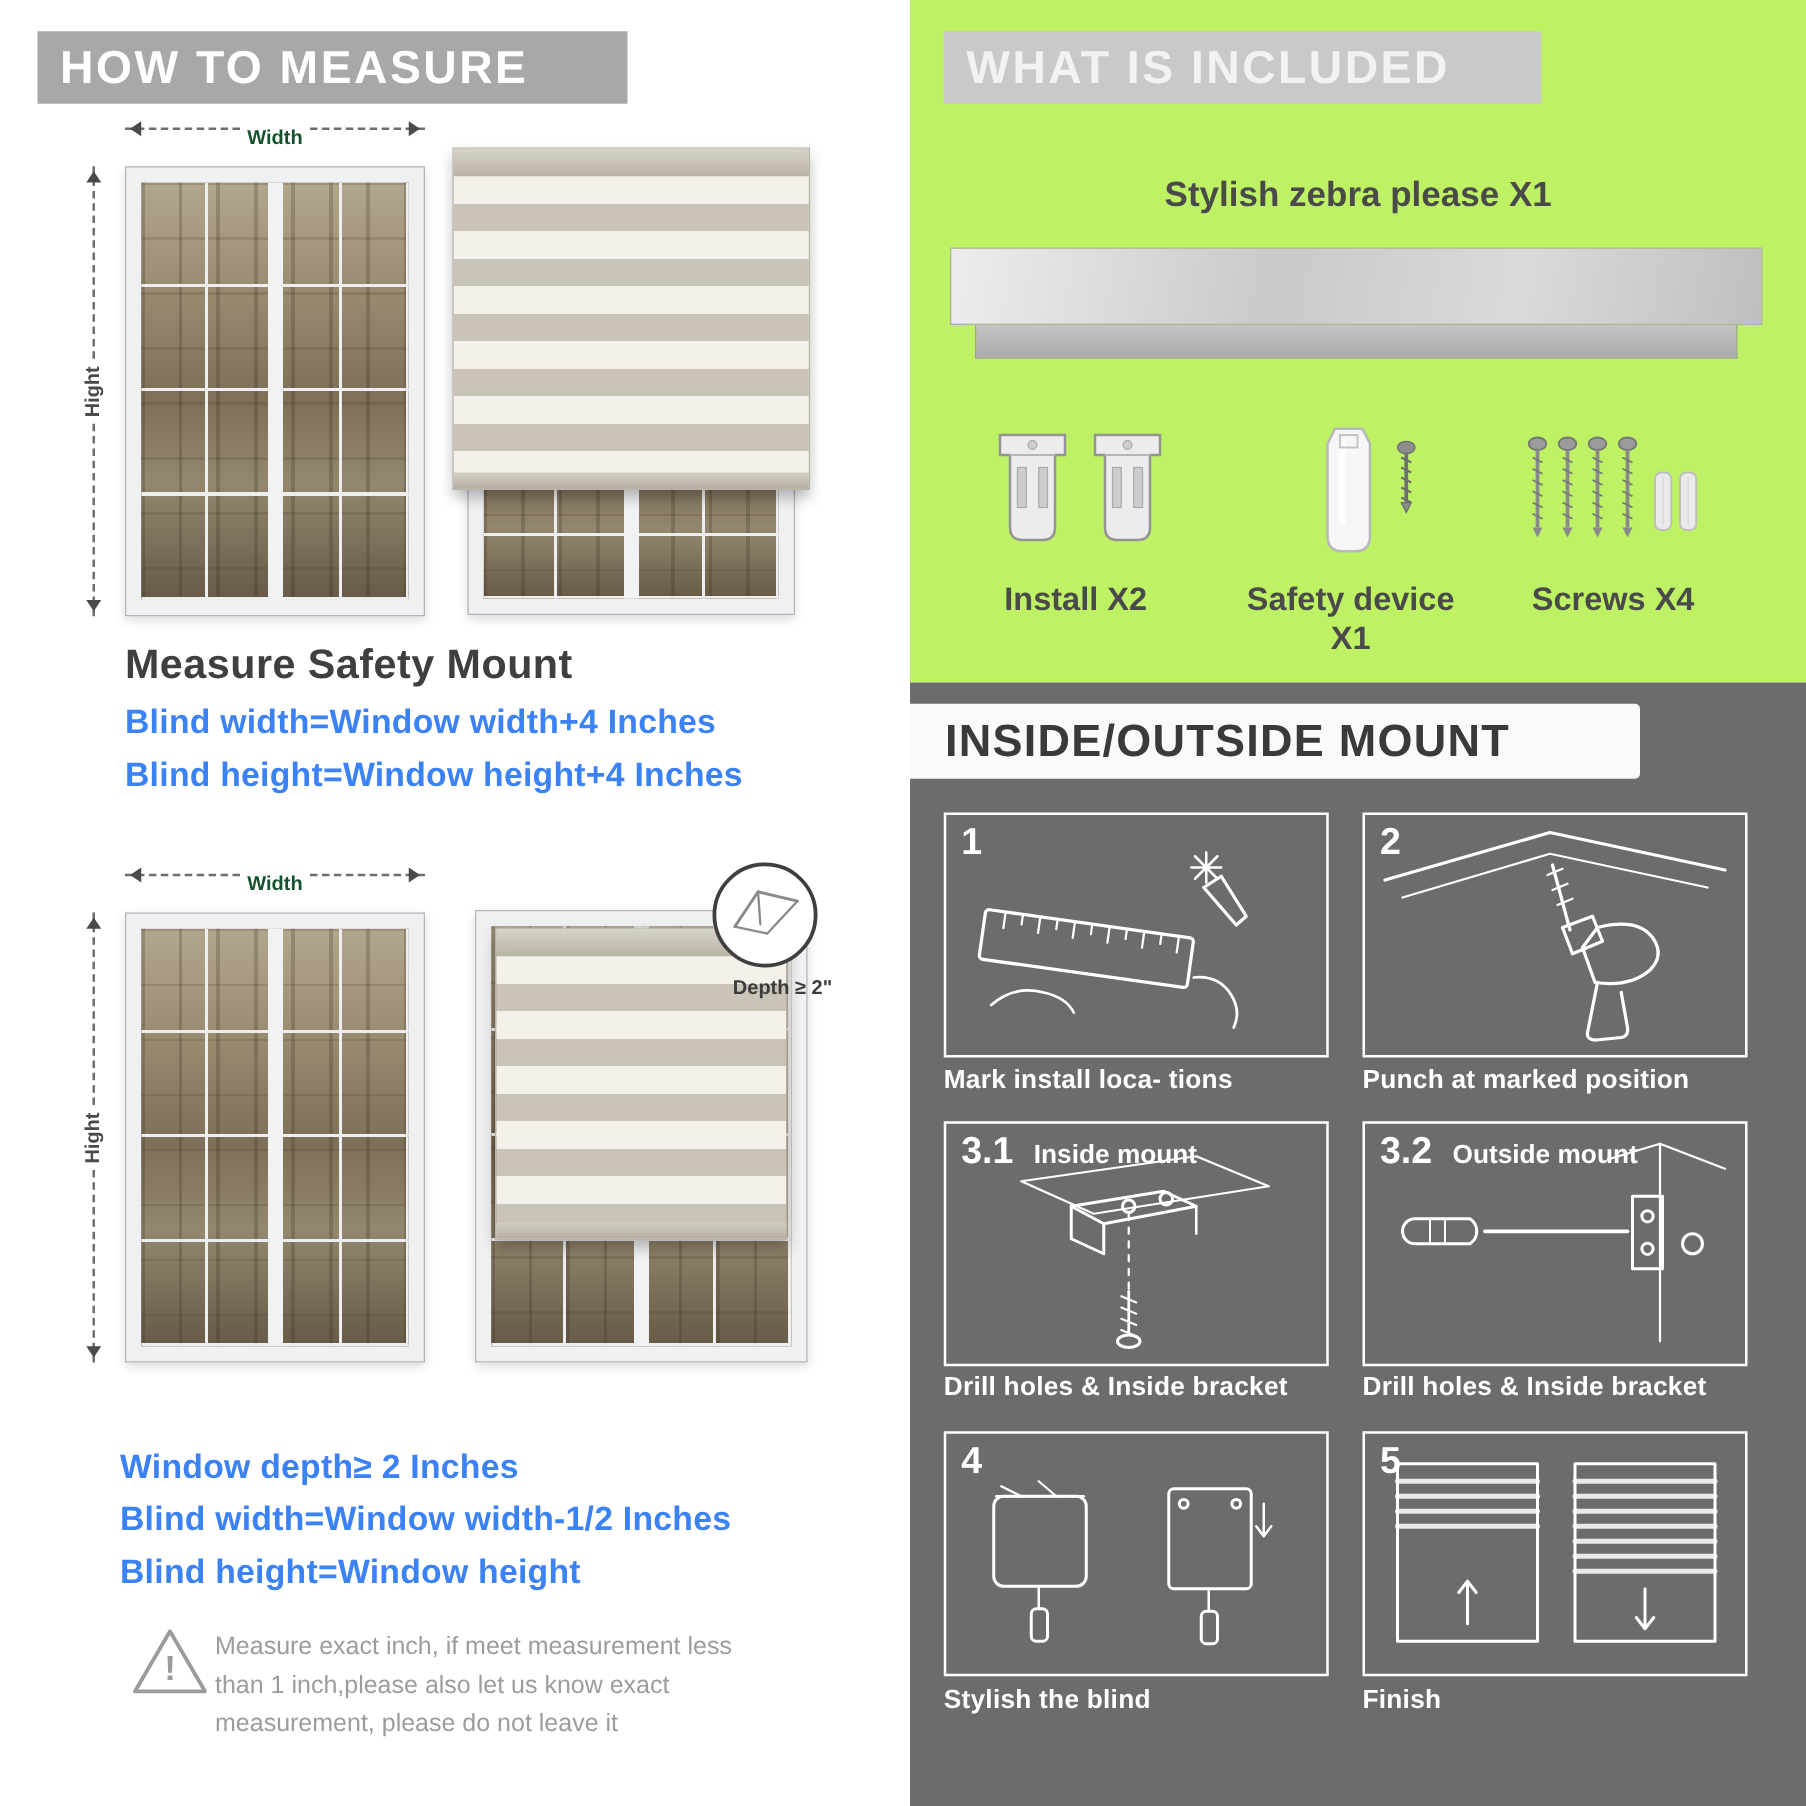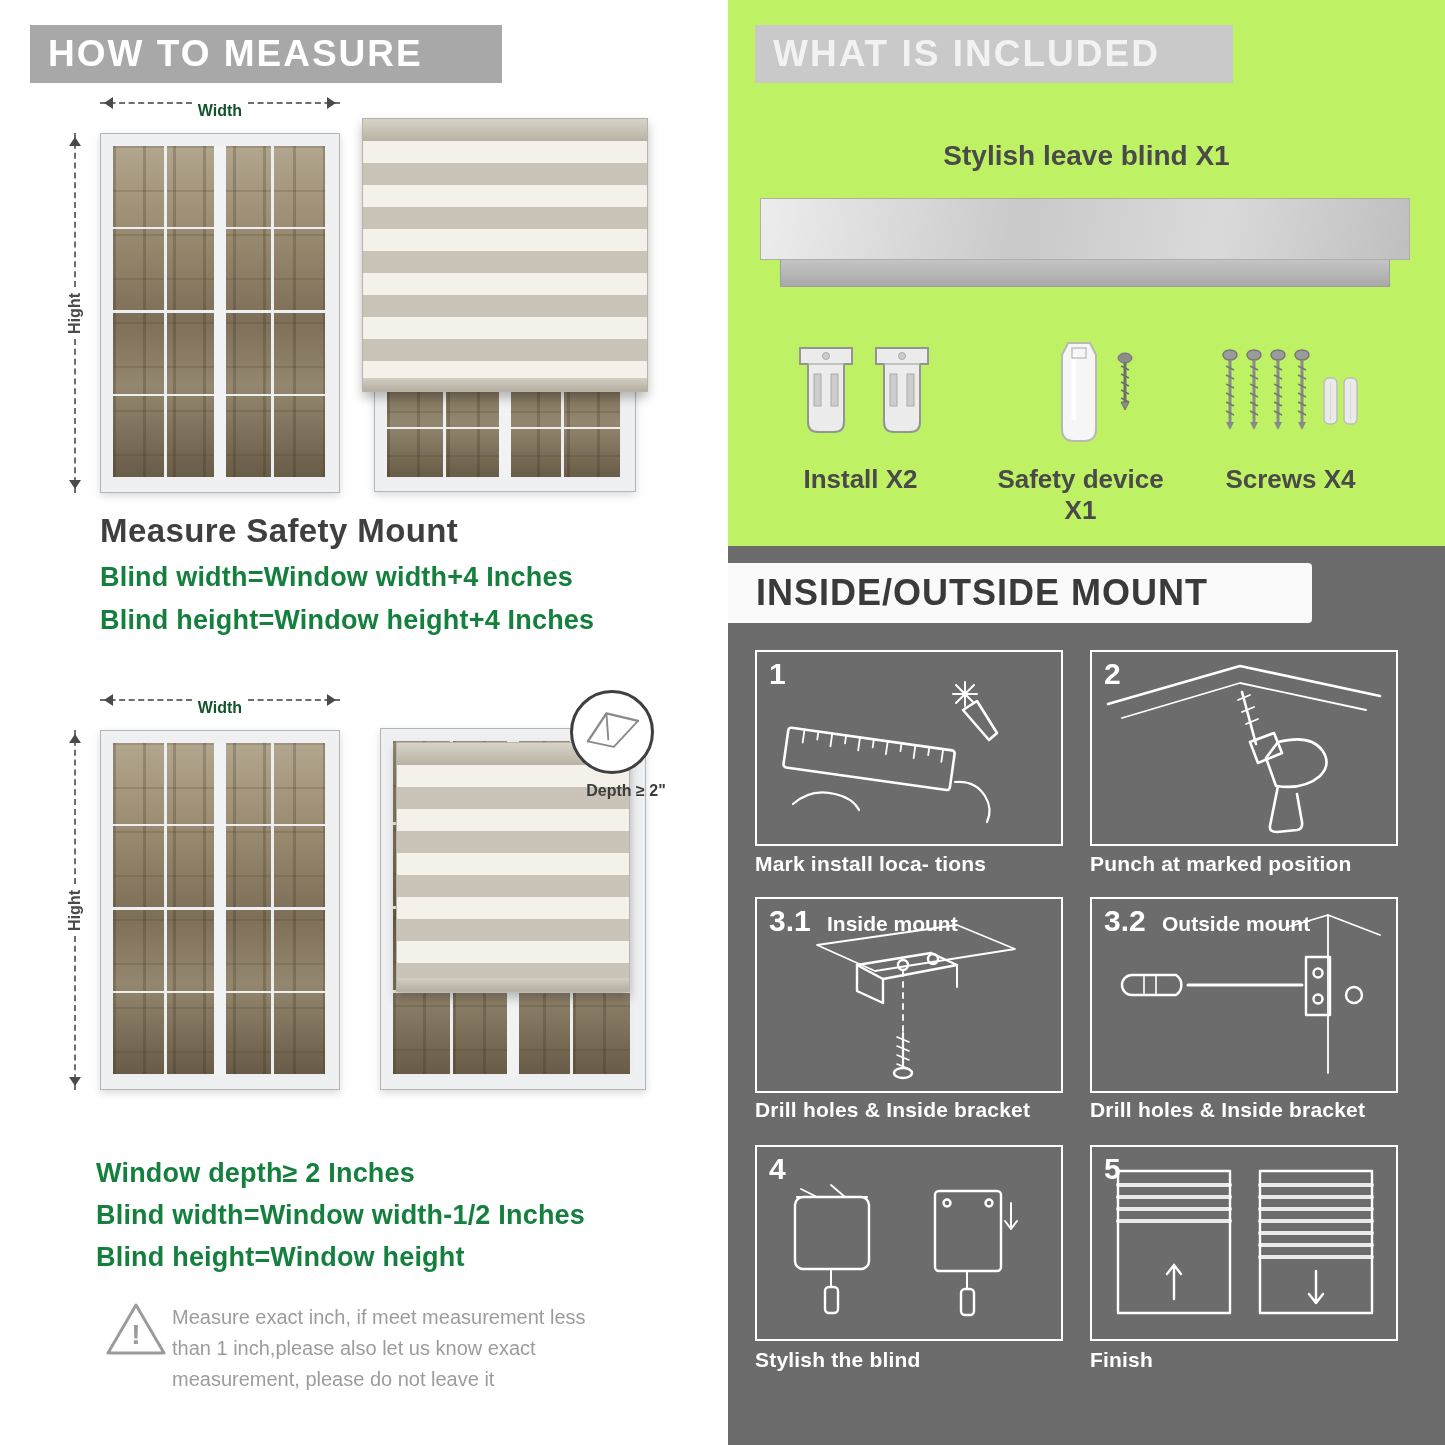--- a/index.html
+++ b/index.html
@@ -8,21 +8,21 @@
 
   
   .abs{position:absolute;}
 
   
   .left-col{position:absolute;left:0;top:0;width:700px;height:1418px;background:#fff;}
   .bar-left{position:absolute;left:30px;top:25px;width:472px;height:58px;background:#a8a8a8;
             color:#ffffff;font-size:37px;font-weight:bold;line-height:58px;padding-left:18px;letter-spacing:2px;}
 
   .title{position:absolute;font-size:33px;font-weight:bold;color:#3f3f3f;letter-spacing:.4px;}
-  .body-line{position:absolute;font-size:27px;font-weight:bold;color:#15803d;letter-spacing:.2px;}
+  .body-line{position:absolute;font-size:27px;font-weight:bold;color:#3b82f6;letter-spacing:.2px;}
 
   
   .window{position:absolute;background:#eef0f2;border:1px solid #b2b6ba;box-shadow:0 3px 8px rgba(0,0,0,.15);}
   .panes{position:absolute;inset:12px;overflow:hidden;
     background:
       repeating-linear-gradient(90deg, rgba(50,38,24,.22) 0 3px, rgba(0,0,0,0) 3px 30px),
       repeating-linear-gradient(180deg, rgba(70,55,38,.18) 0 2px, rgba(0,0,0,0) 2px 44px),
       linear-gradient(180deg,#b2a68e 0%,#97896e 28%,#7d6f58 52%,#94876f 72%,#675a46 100%);}
   .panes::before{content:"";position:absolute;inset:0;
     background:
@@ -150,21 +150,21 @@
   <svg class="abs" style="left:104px;top:1300px;" width="64" height="58" viewBox="0 0 64 58">
     <path d="M32 5 L60 53 H4 Z" fill="none" stroke="#9b9b9b" stroke-width="3" stroke-linejoin="round"></path>
     <text x="32" y="44" text-anchor="middle" font-size="28" font-weight="bold" fill="#9b9b9b">!</text>
   </svg>
   <p class="warn-text">Measure exact inch, if meet measurement less than 1 inch,please also let us know exact measurement, please do not leave it</p>
 </section>
 
 <section class="included">
 
   <div class="bar-right">WHAT IS INCLUDED</div>
-  <div class="product">Stylish leave blind X1</div>
+  <div class="product">Stylish zebra please X1</div>
 
   <div class="rail-top"></div>
   <div class="rail-bottom"></div>
 
   <svg class="abs" style="left:66px;top:344px;" width="64" height="96" viewBox="0 0 64 96">
     <g stroke="#949494" stroke-width="2" fill="#ececec">
       <path d="M6 4 H58 V20 H50 V78 q0 10 -10 10 H24 q-10 0 -10 -10 V20 H6 Z"></path>
       <rect x="20" y="30" width="7" height="32" fill="#cdcdcd" stroke="#aaa" stroke-width="1"></rect>
       <rect x="37" y="30" width="7" height="32" fill="#cdcdcd" stroke="#aaa" stroke-width="1"></rect>
       <circle cx="32" cy="12" r="3.5" fill="#cdcdcd" stroke="#aaa" stroke-width="1"></circle>

